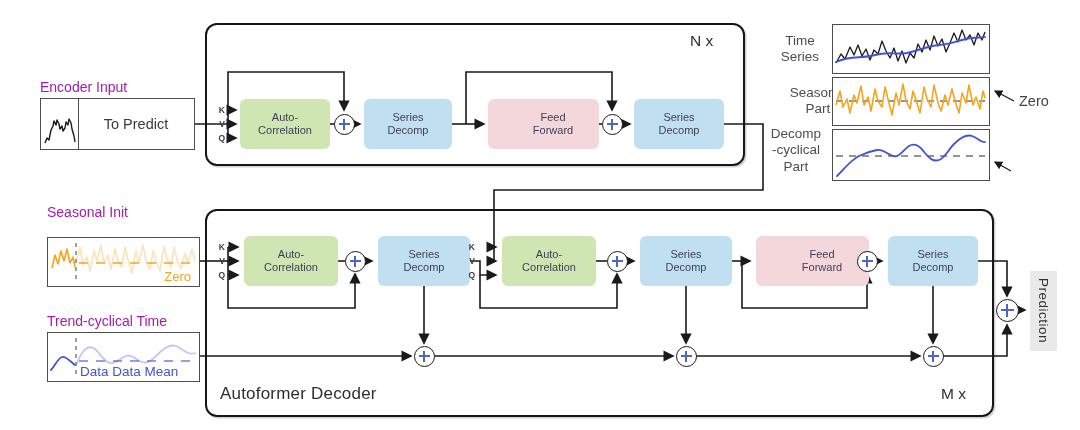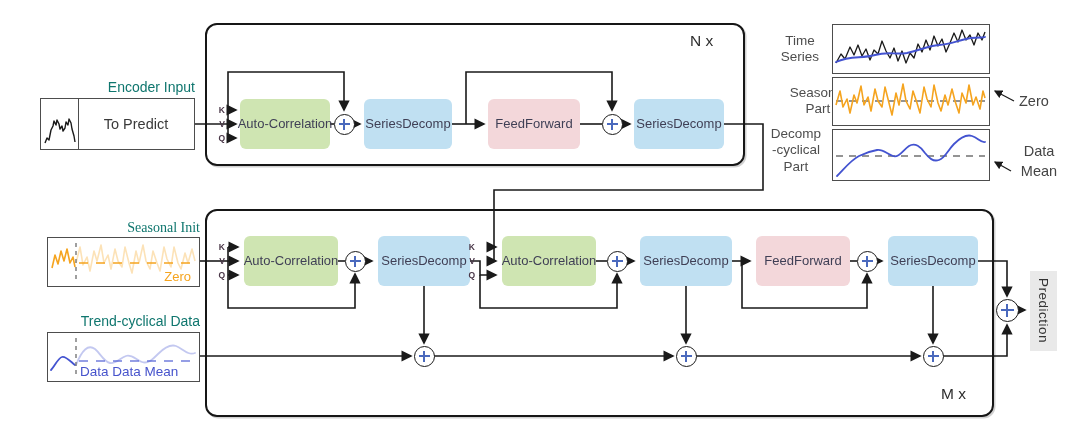--- a/index.html
+++ b/index.html
@@ -13,40 +13,40 @@
   .thin{stroke-width:1.2px;}
   
   .frame{
     position:absolute;border:2.5px solid #161616;border-radius:12px;background:transparent;
     box-shadow:1.5px 1.5px 0 rgba(0,0,0,0.18);
   }
   .frame-title{position:absolute;font-size:17px;color:#2e2e2e;letter-spacing:.2px;white-space:nowrap;}
   .repeat-label{position:absolute;font-size:15.5px;color:#2e2e2e;white-space:nowrap;}
   
   .blk{
-    position:absolute;height:50px;border-radius:6px;display:flex;flex-direction:row;
-    align-items:center;justify-content:center;font-size:13px;line-height:1.18;
+    position:absolute;height:50px;border-radius:6px;display:flex;flex-direction:column;
+    align-items:center;justify-content:center;font-size:11px;line-height:1.18;
     color:var(--label);text-align:center;
   }
   .green{background:var(--ac_bg);}
   .blue{background:var(--sd_bg);}
-  .pink{background:var(--ff_bg);}
+  .pink{background:var(--ff_bg);padding-left:19px;}
   
   .plus{
     position:absolute;width:21px;height:21px;box-sizing:border-box;background:#fff;
     border:1.7px solid var(--line);border-radius:50%;
   }
   .plus::before{content:"";position:absolute;left:4px;right:4px;top:50%;margin-top:-1px;height:2px;background:var(--plus);}
   .plus::after{content:"";position:absolute;top:4px;bottom:4px;left:50%;margin-left:-1px;width:2px;background:var(--plus);}
   .plus.big{width:23px;height:23px;}
   
   .kvq{position:absolute;width:15px;text-align:right;font-size:8.5px;font-weight:bold;color:#4a3748;line-height:1;}
   
   .sbox{position:absolute;border:1.4px solid #4d4d4d;background:#fff;box-sizing:border-box;}
-  .sbox-label{position:absolute;font-size:14px;color:#0f766e;text-align:right;white-space:nowrap;}
+  .sbox-label{position:absolute;font-size:14px;color:#a21caf;text-align:left;white-space:nowrap;}
   .to-predict{position:absolute;left:37px;right:0;top:0;bottom:0;display:flex;align-items:center;justify-content:center;font-size:14.5px;color:#3a3a3a;}
   .mini-divider{position:absolute;left:37px;top:0;bottom:0;width:0;border-left:1.4px solid #4d4d4d;}
   
   .s-black{stroke:var(--line);fill:none;stroke-width:1.4px;stroke-linejoin:round;}
   .s-blue{stroke:var(--blue);fill:none;stroke-width:1.8px;stroke-linejoin:round;stroke-linecap:round;}
   .s-orange{stroke:var(--orange);fill:none;stroke-width:1.6px;stroke-linejoin:round;}
   .faint{opacity:.32;}
   .dash-black{stroke:#2a2a2a;fill:none;stroke-width:1.2px;stroke-dasharray:7 6;}
   .dash-orange{stroke:var(--orange);fill:none;stroke-width:1.7px;stroke-dasharray:9 8;}
   .dash-blue{stroke:var(--blue);fill:none;stroke-width:1.7px;stroke-dasharray:9 8;opacity:.75;}
@@ -120,20 +120,21 @@
     <path class="c" d="M1018.5,310 H1025" marker-end="url(#arr)"></path>
 
     <path class="c thin" d="M1014,101 L995,91" marker-end="url(#arr)"></path>
     <path class="c thin" d="M1011,171 L995,162" marker-end="url(#arr)"></path>
   </svg>
 
   <div class="frame" style="left:205px;top:23px;width:536px;height:139px;"></div>
   <div class="repeat-label" style="left:690px;top:32px;">N x</div>
 
   <div class="frame" style="left:205px;top:209px;width:785px;height:204px;"></div>
+  <div class="frame-title" style="left:220px;top:384px;">Autoformer Decoder</div>
   <div class="repeat-label" style="left:941px;top:385px;">M x</div>
 
   <div class="blk green" style="left:240px;top:99px;width:90px;">
     <span>Auto-</span>
     <span>Correlation</span>
   </div>
   <div class="blk blue" style="left:364px;top:99px;width:88px;">
     <span>Series</span>
     <span>Decomp</span>
   </div>
@@ -195,32 +196,32 @@
 
   <div class="sbox-label" style="left:40px;top:79px;width:155px;">Encoder Input</div>
   <div class="sbox" style="left:40px;top:98px;width:155px;height:52px;">
     <svg width="37" height="50" viewBox="0 0 37 50">
       <path class="s-black" d="M4,44 L6,39 L8,41 L10,31 L12,27 L13,22 L15,26 L16,21 L18,25 L19,30 L21,27 L22,32 L24,29 L25,23 L27,26 L28,20 L30,24 L31,30 L33,37 L34,43"></path>
     </svg>
     <div class="mini-divider"></div>
     <div class="to-predict">To Predict</div>
   </div>
 
-  <div class="sbox-label" style="left:47px;top:220px;width:153px;font-family:Liberation Serif, serif;">Seasonal Init</div>
+  <div class="sbox-label" style="left:47px;top:204px;width:153px;">Seasonal Init</div>
   <div class="sbox" style="left:47px;top:237px;width:153px;height:50px;">
     <svg width="150" height="47" viewBox="0 0 150 47">
       <path class="s-orange faint" d="M28,25 L32,9 L35,27 L39,19 L42,33 L46,13 L49,23 L53,7 L56,25 L60,17 L63,31 L67,11 L70,23 L74,29 L77,9 L81,25 L84,35 L88,13 L91,25 L95,7 L98,23 L102,31 L105,13 L109,25 L112,33 L116,9 L119,21 L123,29 L126,9 L130,25 L133,31 L137,15 L140,25 L144,11 L147,23"></path>
       <path class="dash-orange" d="M31,25 H147"></path>
       <path class="s-orange" d="M4,30 L7,17 L10,26 L13,13 L16,23 L19,11 L22,25 L25,19 L27,29"></path>
       <path class="dash-vert" d="M28,5 V43"></path>
     </svg>
     <span class="init-annotation zero-note">Zero</span>
   </div>
 
-  <div class="sbox-label" style="left:47px;top:313px;width:153px;">Trend-cyclical Data</div>
+  <div class="sbox-label" style="left:47px;top:313px;width:153px;">Trend-cyclical Time</div>
   <div class="sbox" style="left:47px;top:332px;width:153px;height:50px;">
     <svg width="150" height="47" viewBox="0 0 150 47">
       <path class="s-blue faint" d="M28,32 C34,17 40,11 47,16 C52,20 56,29 62,30 C68,31 72,25 78,23 C84,21 88,27 94,29 C100,31 104,27 110,21 C116,15 122,11 128,13 C134,15 140,23 147,20"></path>
       <path class="dash-blue" d="M31,28 H147"></path>
       <path class="s-blue" d="M3,37 C7,33 10,25 14,24 C18,23 23,29 27,32"></path>
       <path class="dash-vert" d="M28,5 V43"></path>
     </svg>
     <span class="init-annotation mean-note">Data Data Mean</span>
   </div>
 
@@ -251,22 +252,18 @@
     <span>Decomp</span><br>
     <span>-cyclical</span><br>
     <span>Part</span>
   </div>
   <div class="sbox" style="left:832px;top:129px;width:158px;height:52px;">
     <svg width="155" height="49" viewBox="0 0 155 49">
       <path class="dash-black" d="M3,26 H152"></path>
       <path class="s-blue" d="M4,46 C12,38 18,30 26,26 C32,23 38,21 44,20 C50,19 54,24 60,26 C66,28 70,20 76,16 C82,12 88,17 92,23 C96,28 100,32 106,30 C112,28 115,20 121,14 C127,8 133,4 139,6 C145,8 148,13 152,12"></path>
     </svg>
   </div>
-  <div class="annotation" style="left:1012px;top:142px;width:54px;">
-    <span>Data</span><br>
-    <span>Mean</span>
-  </div>
 
   <div class="prediction" style="left:1030px;top:271px;width:27px;height:80px;">
     <span>Prediction</span>
   </div>
 
 </div>
 
 </body></html>

